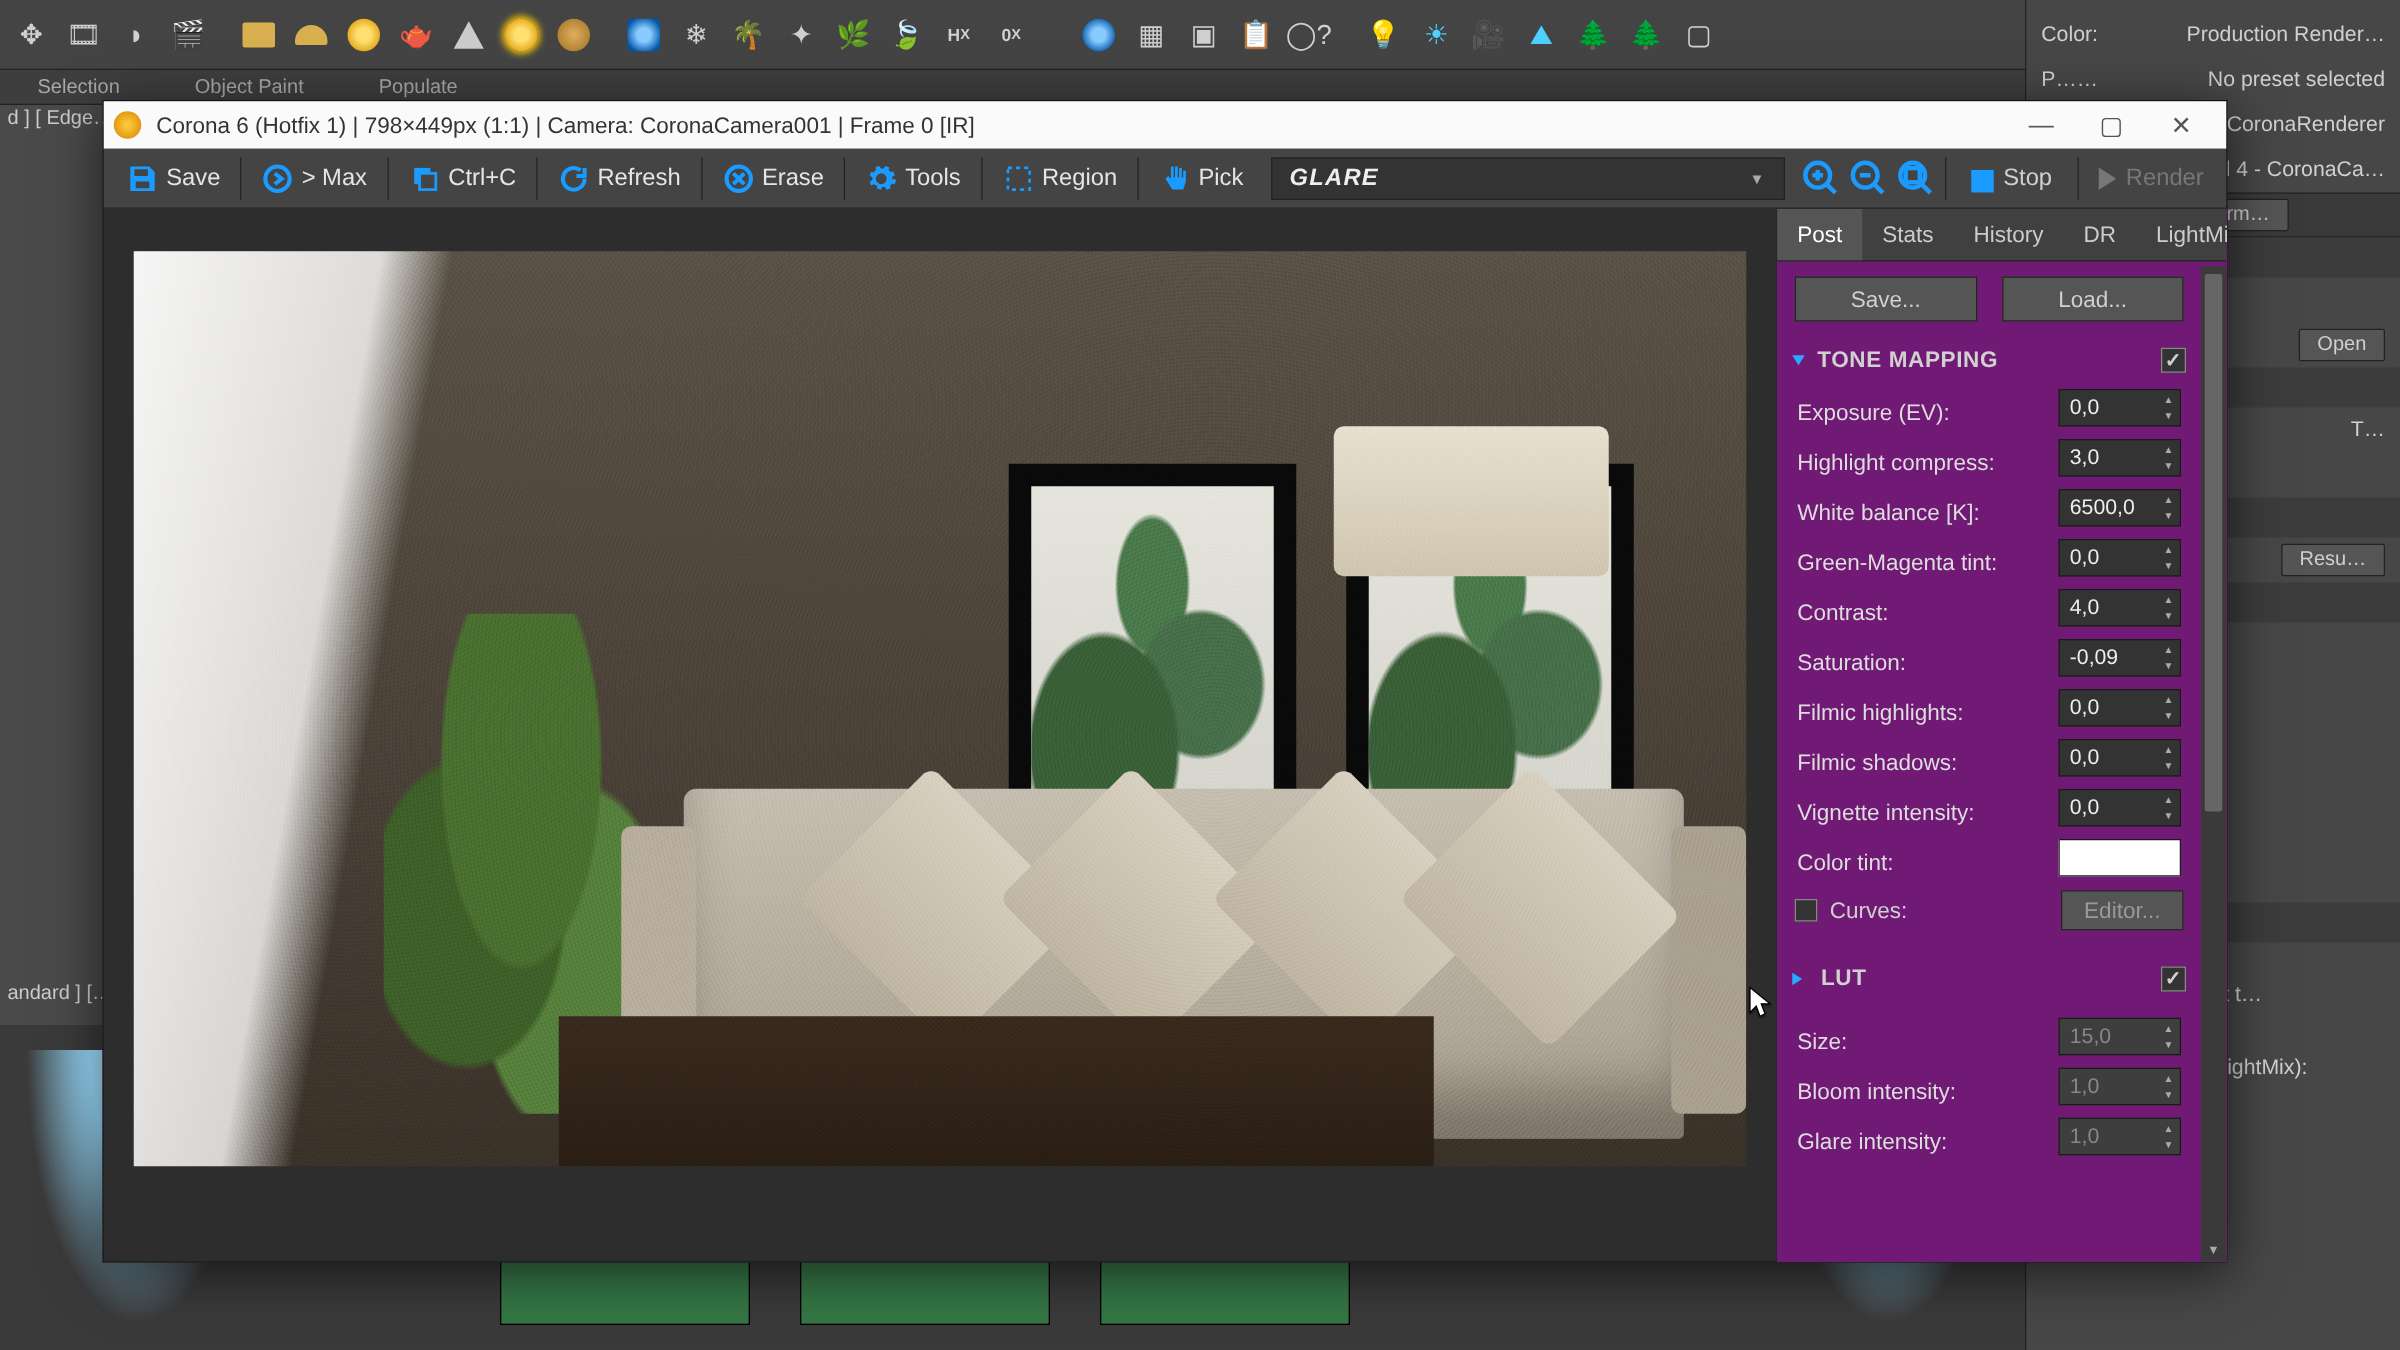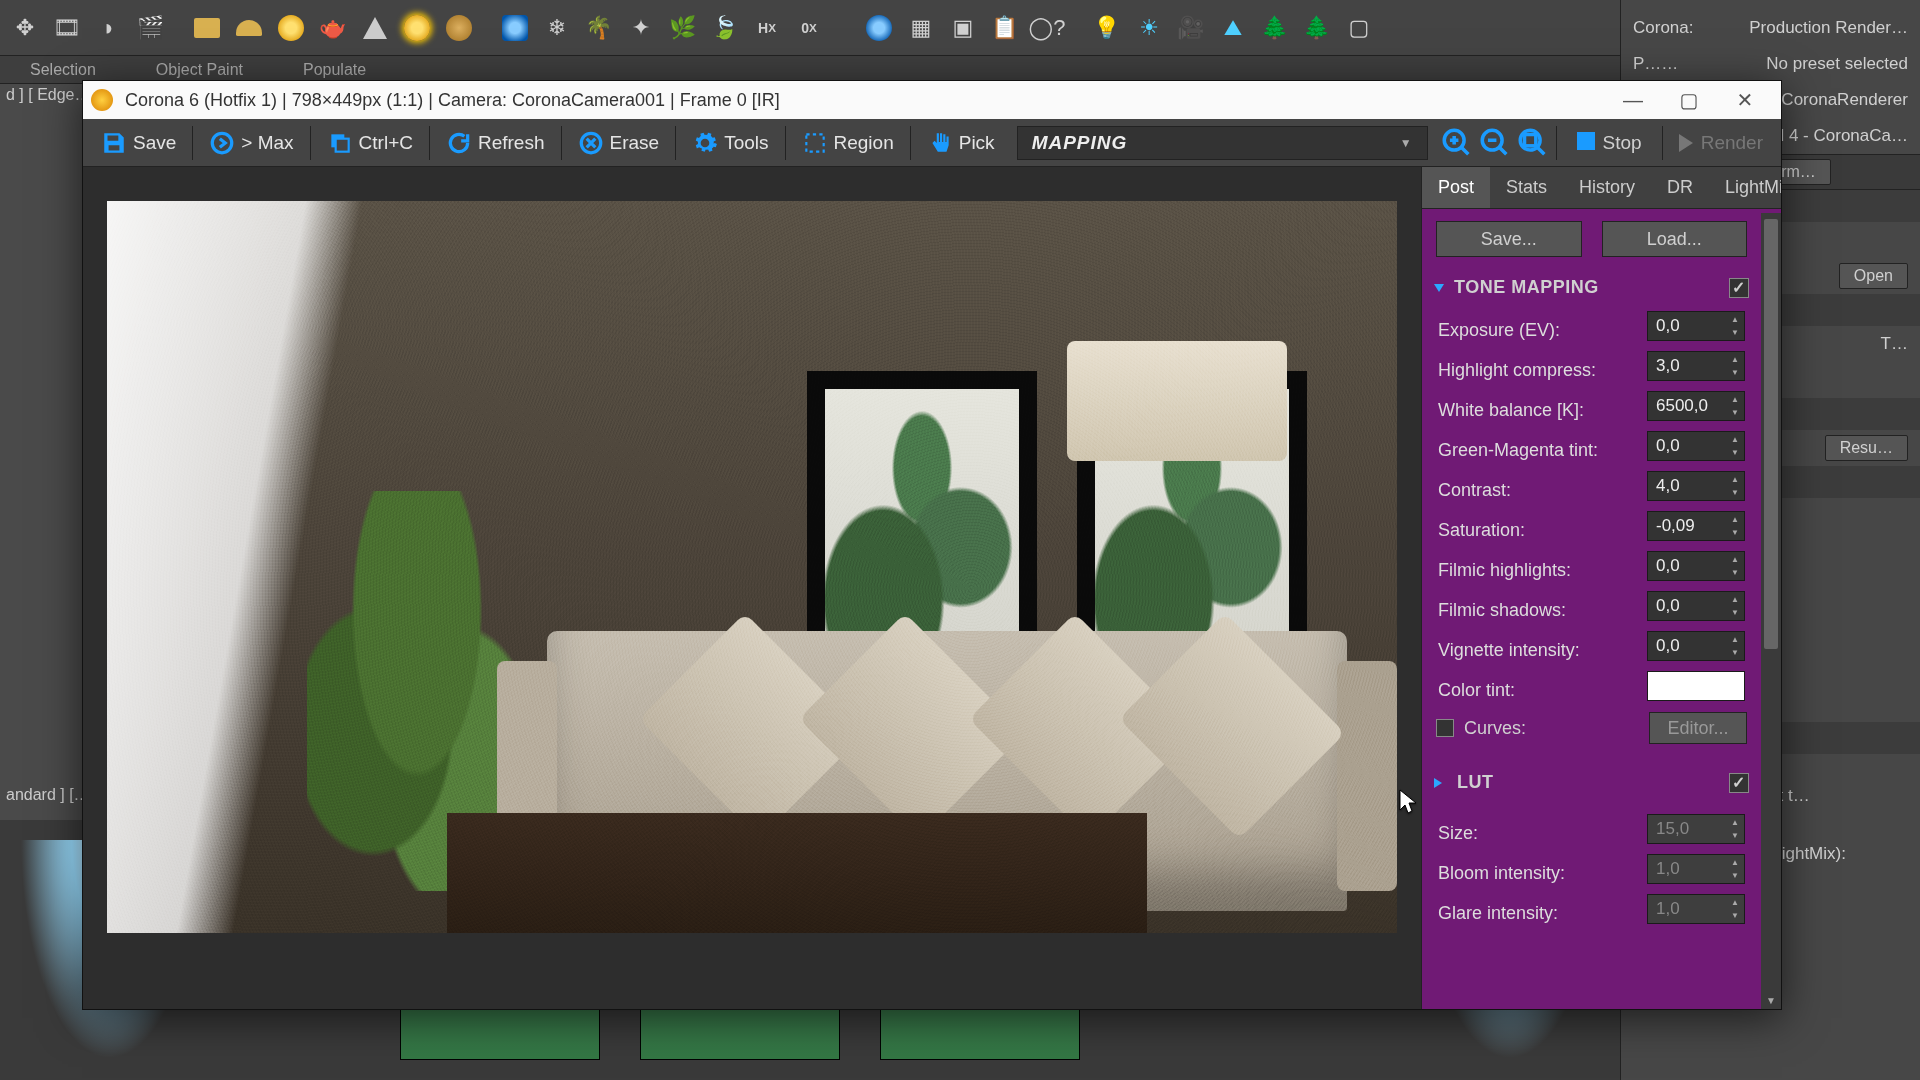--- a/index.html
+++ b/index.html
@@ -40,21 +40,21 @@
   .vfb-toolbar {
     height: 48px; background: #444; border-bottom:1px solid #222; display:flex; align-items:center; padding:0 8px; gap:4px;
   }
   .vfb-tool { display:flex; align-items:center; gap:6px; padding:4px 10px; cursor:pointer; color:#e5e5e5; font-size:19px; border-radius:3px;}
   .vfb-tool .ico { width:26px; height:26px; display:flex; align-items:center; justify-content:center; }
   .ico svg { width:100%; height:100%; }
   .vfb-sep { width:1px; height:34px; background:#222; margin:0 2px; }
   .vfb-channel { flex:1; margin:0 8px; height:34px; background:#333; border:1px solid #222; display:flex; align-items:center; padding:0 14px; font-style:italic; font-weight:bold; font-size:19px; color:#eee; letter-spacing:1px;}
   .vfb-channel .chev { margin-left:auto; font-style:normal; font-size:12px; color:#aaa;}
   .vfb-zoomico { width:34px; height:34px; display:flex; align-items:center; justify-content:center; cursor:pointer;}
-  .vfb-stop { display:flex; align-items:flex-start; gap:8px; padding:4px 14px; cursor:pointer; font-size:19px;}
+  .vfb-stop { display:flex; align-items:flex-end; gap:8px; padding:4px 14px; cursor:pointer; font-size:19px;}
   .vfb-stop .sq { width:18px; height:18px; background:#1a9bff;}
   .vfb-render { display:flex; align-items:center; gap:8px; padding:4px 10px; color:#777; font-size:19px;}
   .vfb-render .tri { width:0;height:0;border-left:14px solid #777;border-top:9px solid transparent;border-bottom:9px solid transparent;}
 
   .vfb-body { flex:1; display:flex; min-height:0; }
   .vfb-view { flex:1; background:#2d2d2d; padding:34px 0 0 0; position:relative; }
   .render-img {
     margin: 0 auto; width:1290px; height:732px; background:#555; position:relative; overflow:hidden;
     background:
       linear-gradient(100deg, rgba(255,255,255,0.95) 0%, rgba(255,255,255,0.8) 14%, rgba(0,0,0,0) 18%),
@@ -187,21 +187,21 @@
     <div style="width:120px;"></div>
     <div class="bg-thumb"></div>
     <div class="bg-thumb"></div>
     <div class="bg-thumb"></div>
     <div style="flex:1"></div>
     <div class="bg-snow"></div>
   </div>
 
   <div class="bg-right-panel">
     <div class="row">
-        <span>Corona:</span>
+        <span>Color:</span>
         <span style="margin-left:auto">Production Render…</span>
       </div>
     <div class="row">
         <span>P……</span>
         <span style="margin-left:auto">No preset selected</span>
       </div>
     <div class="row">
         <span>R…</span>
         <span style="margin-left:auto">CoronaRenderer</span>
       </div>
@@ -346,21 +346,21 @@
     <div class="vfb-tool">
       <span class="ico ico-blue">
           <svg viewBox="0 0 24 24" fill="currentColor">
             <path d="M9 3v9l-2-2-2 2 5 8h8l2-6V6h-2v5h-1V4h-2v7h-1V3h-2v8h-1V3H9z"></path>
           </svg>
         </span>
       <span>Pick</span>
     </div>
 
     <div class="vfb-channel">
-      <span>MAPPING</span>
+      <span>GLARE</span>
         <span class="chev">▼</span>
     </div>
 
     <div class="vfb-zoomico ico-blue">
         <svg viewBox="0 0 24 24" fill="none" stroke="currentColor" stroke-width="2.5">
           <circle cx="10" cy="10" r="7"></circle>
           <path d="M15 15l5 5M7 10h6M10 7v6"></path>
         </svg>
       </div>
     <div class="vfb-zoomico ico-blue">

